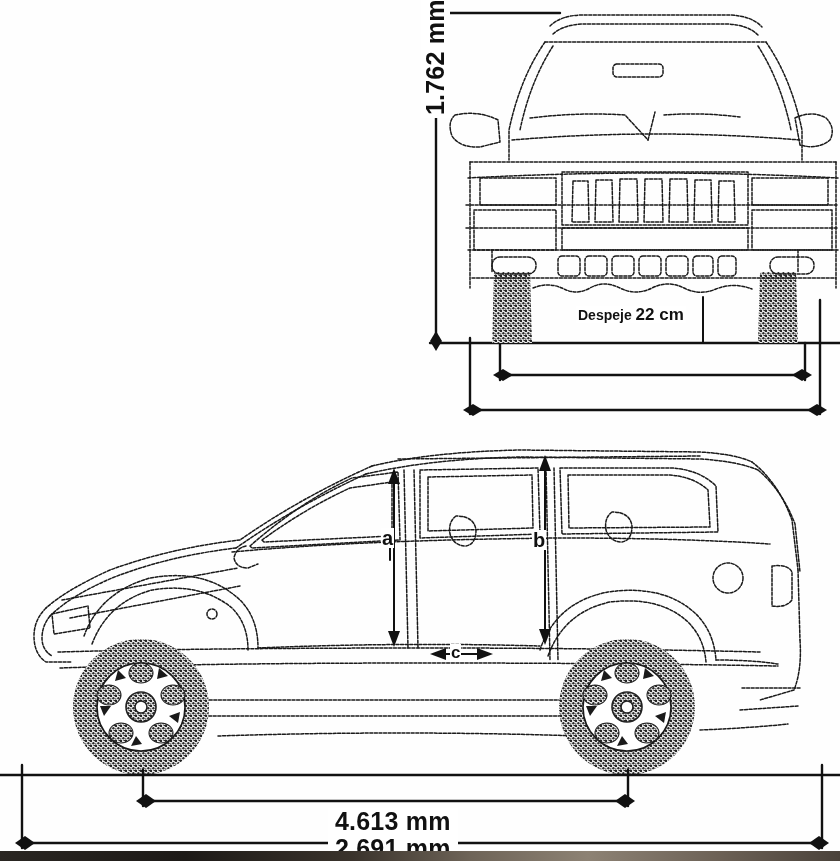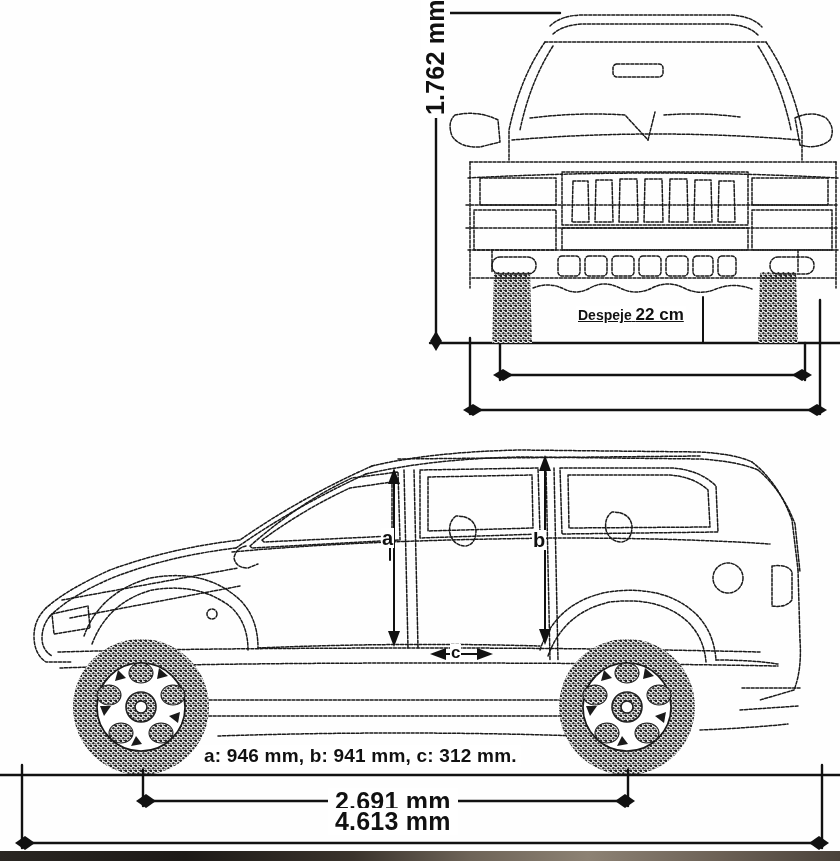--- a/index.html
+++ b/index.html
@@ -21,26 +21,25 @@
     background:#fff;
     line-height:1;
   }
   #dim-height-label{
     left:421px;top:118px;font-size:25px;
     transform:rotate(-90deg);transform-origin:left top;
     padding:2px 3px;
   }
   #dim-track-label{left:552px;top:362px;font-size:25px;padding:1px 7px;}
   #dim-width-label{left:537px;top:396px;font-size:25px;padding:1px 7px;}
-  #dim-wheelbase-label{left:328px;top:788px;font-size:25px;padding:1px 7px;text-decoration:underline;}
+  #dim-wheelbase-label{left:328px;top:835px;font-size:25px;padding:1px 7px;text-decoration:underline;}
   #dim-length-label{left:328px;top:808px;font-size:25px;padding:1px 7px;}
   #clearance-label{
     left:576px;top:306px;font-size:14px;font-weight:600;padding:0 2px;
     letter-spacing:0;
-    text-decoration:underline;
   }
   #clearance-label .big{font-size:17px;font-weight:700;}
   #abc-caption{
     left:200px;top:745px;font-size:19px;font-weight:700;padding:1px 4px;
   }
   #abc-caption .lt{font-weight:700;}
   #abc-caption .vl{font-weight:700;}
   .marker-label{
     position:absolute;font-weight:700;font-size:20px;color:#111;
     background:#fff;padding:0 1px;line-height:1;
@@ -353,22 +352,19 @@
 
   <div class="dimtext" id="clearance-label">
     <span>Despeje</span>
     <span class="big">22 cm</span>
   </div>
 
   <div class="marker-label" id="marker-a">a</div>
   <div class="marker-label" id="marker-b">b</div>
   <div class="marker-label" id="marker-c">c</div>
 
-  <div class="dimtext" id="abc-caption">
-    <span class="lt">a</span><span class="vl">: 946 mm, </span><span class="lt">b</span><span class="vl">: 941 mm, </span><span class="lt">c</span><span class="vl">: 312 mm.</span>
-  </div>
 
   <div class="dimtext" id="dim-wheelbase-label">2.691 mm</div>
 
   <div class="dimtext" id="dim-length-label">4.613 mm</div>
 
   <div class="bottomstrip"></div>
 </div>
 
 </body></html>

